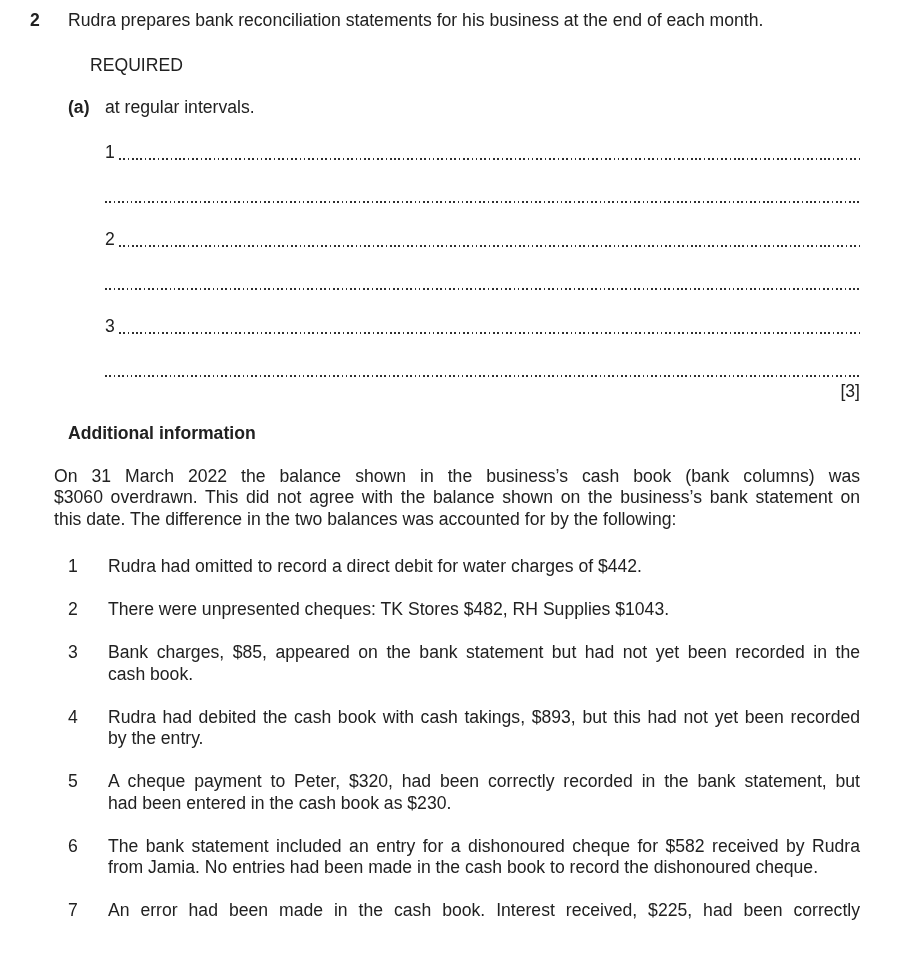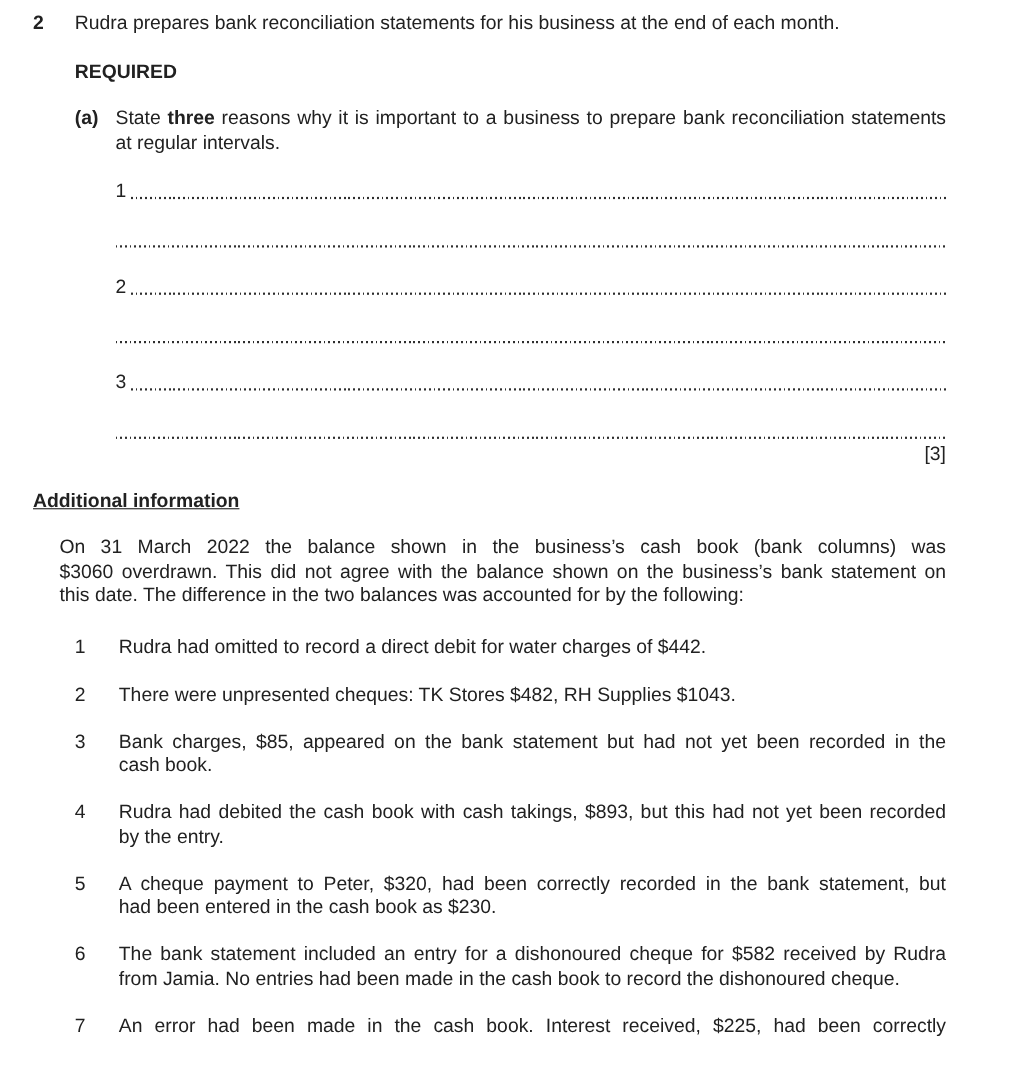--- a/index.html
+++ b/index.html
@@ -20,23 +20,23 @@
     overflow: hidden;
   }
   .row { display: flex; align-items: flex-start; }
   .qnum {
     width: 38px;
     flex: 0 0 38px;
     font-weight: bold;
   }
   .intro { flex: 1; }
   .required {
-    margin-left: 38px;
+    margin-left: 60px;
     margin-top: 23px;
-    font-weight: bold;
+    font-weight: normal;
   }
   .part-a {
     margin-left: 38px;
     margin-top: 21px;
   }
   .part-label {
     width: 37px;
     flex: 0 0 37px;
     font-weight: bold;
   }
@@ -70,23 +70,23 @@
     background-image: repeating-linear-gradient(
       to right,
       #2e2e2e 0, #2e2e2e 1.6px,
       transparent 1.6px, transparent 4.3px
     );
   }
   .marks {
     text-align: right;
   }
   .add-heading {
+    margin-left: 38px;
     margin-top: 21px;
     font-weight: bold;
-    text-decoration: underline;
   }
   .para {
     margin-left: 24px;
     margin-top: 21px;
   }
   .items { margin-top: 26px; }
   .item {
     display: flex;
     margin-left: 38px;
     margin-bottom: 21.5px;
@@ -105,21 +105,20 @@
   <div class="row">
     <div class="qnum">2</div>
     <div class="intro">Rudra prepares bank reconciliation statements for his business at the end of each month.</div>
   </div>
 
   <div class="required">REQUIRED</div>
 
   <div class="part-a row">
     <div class="part-label">(a)</div>
     <div class="part-text">
-      <div class="jline"><span>State </span><b>three</b><span> reasons why it is important to a business to prepare bank reconciliation statements</span></div>
       <div class="lline">at regular intervals.</div>
     </div>
   </div>
 
   <div class="answers">
     <div class="ans-row">
       <span class="ans-num">1</span>
       <span class="dots"></span>
     </div>
     <div class="ans-row">

